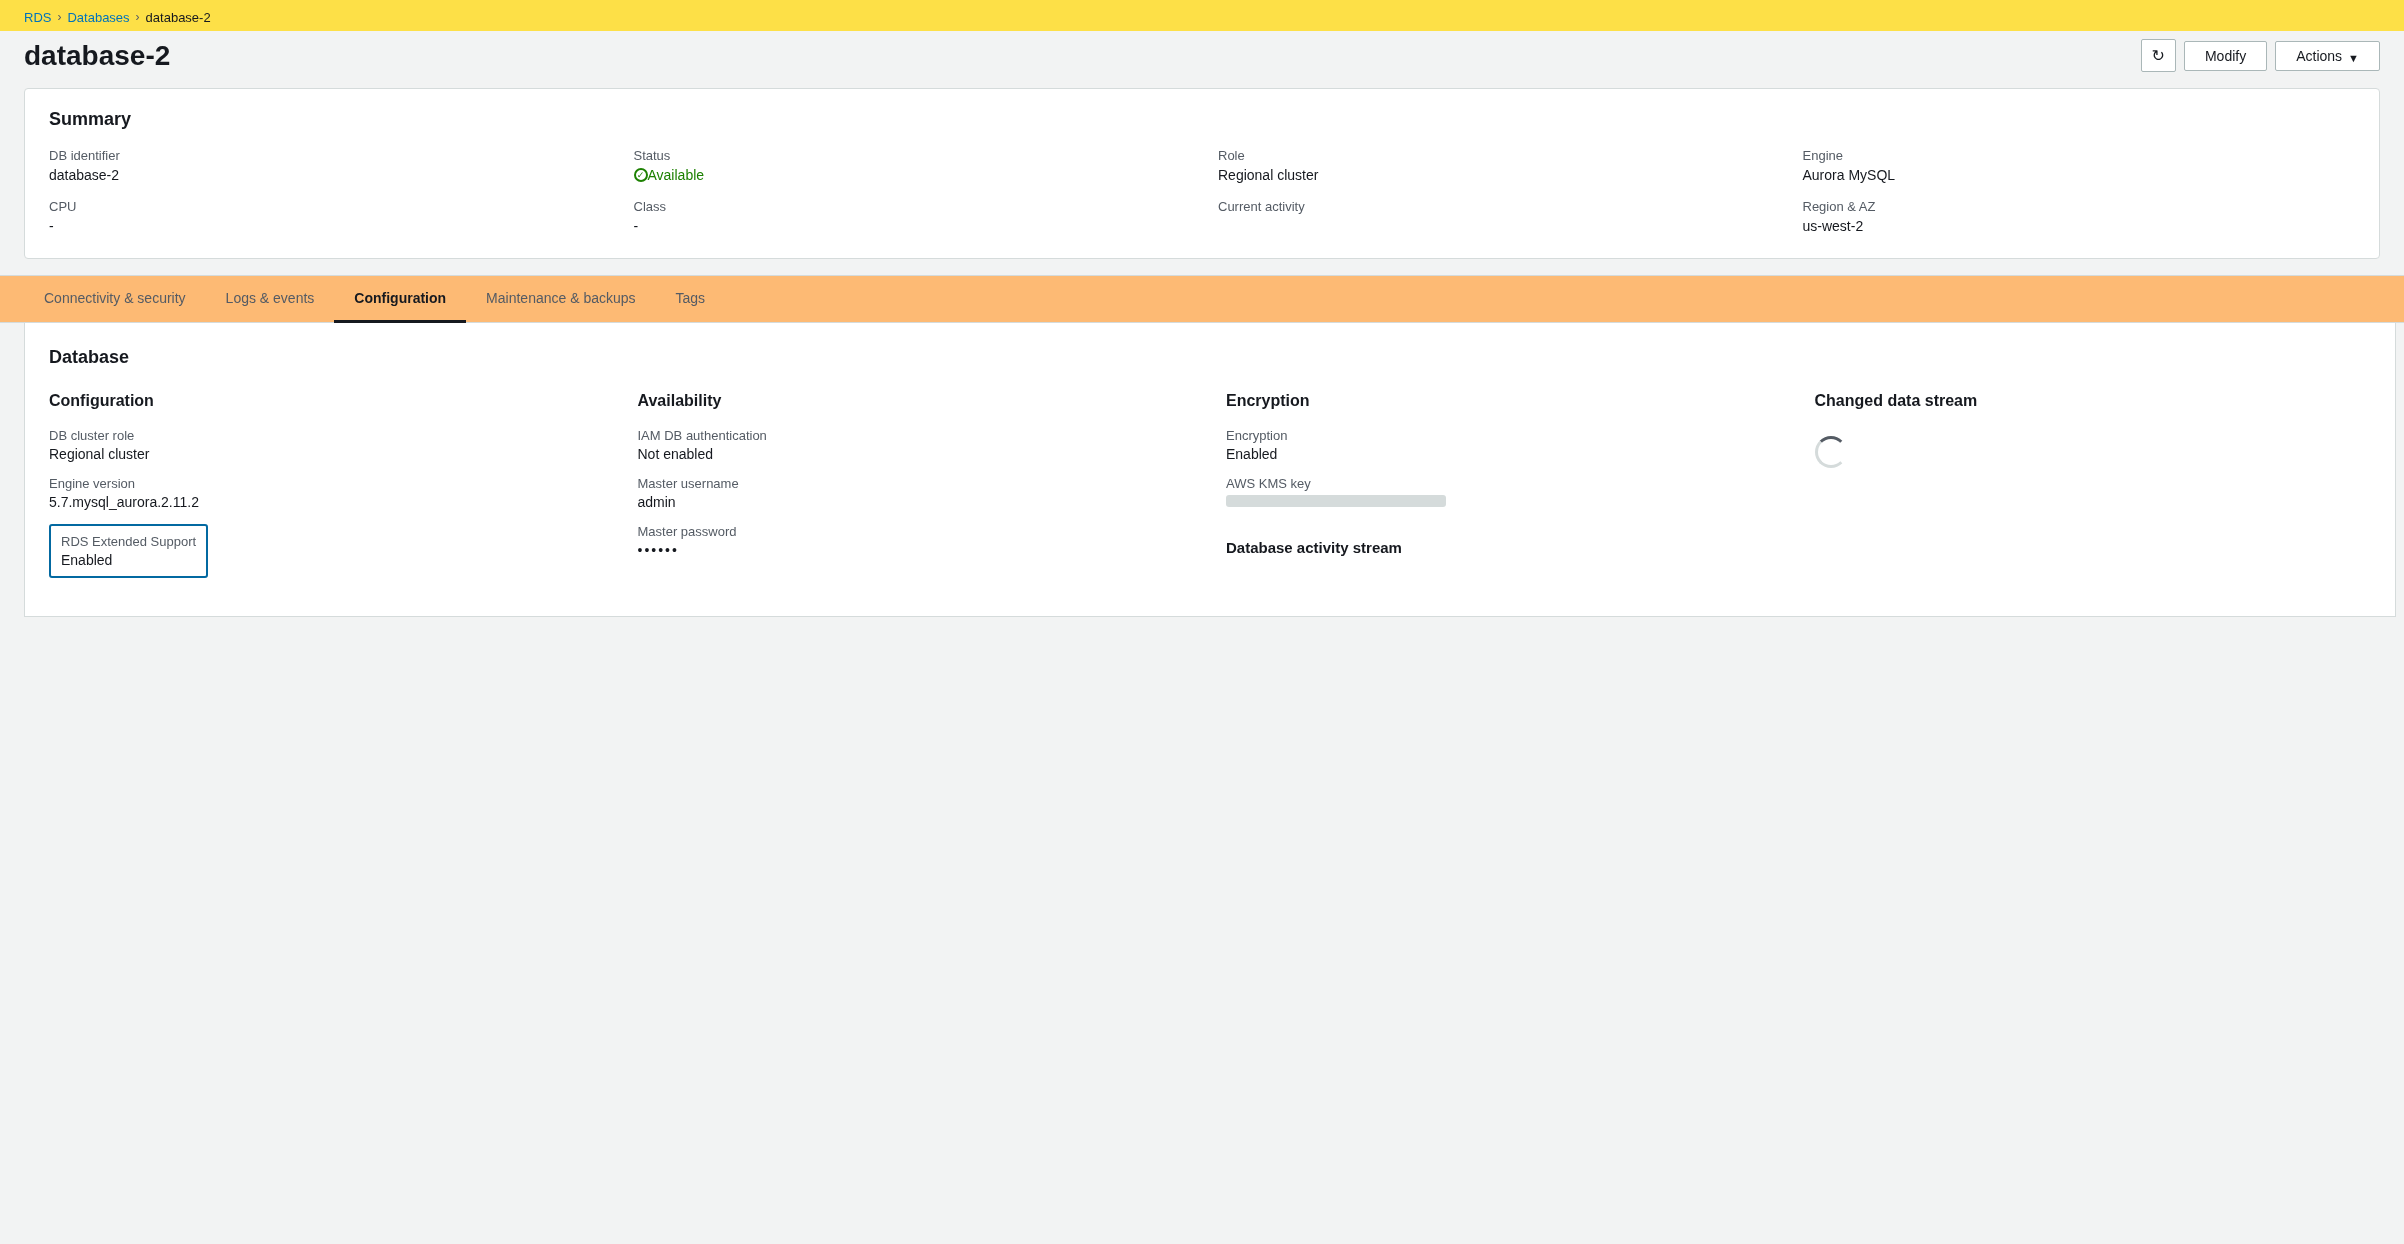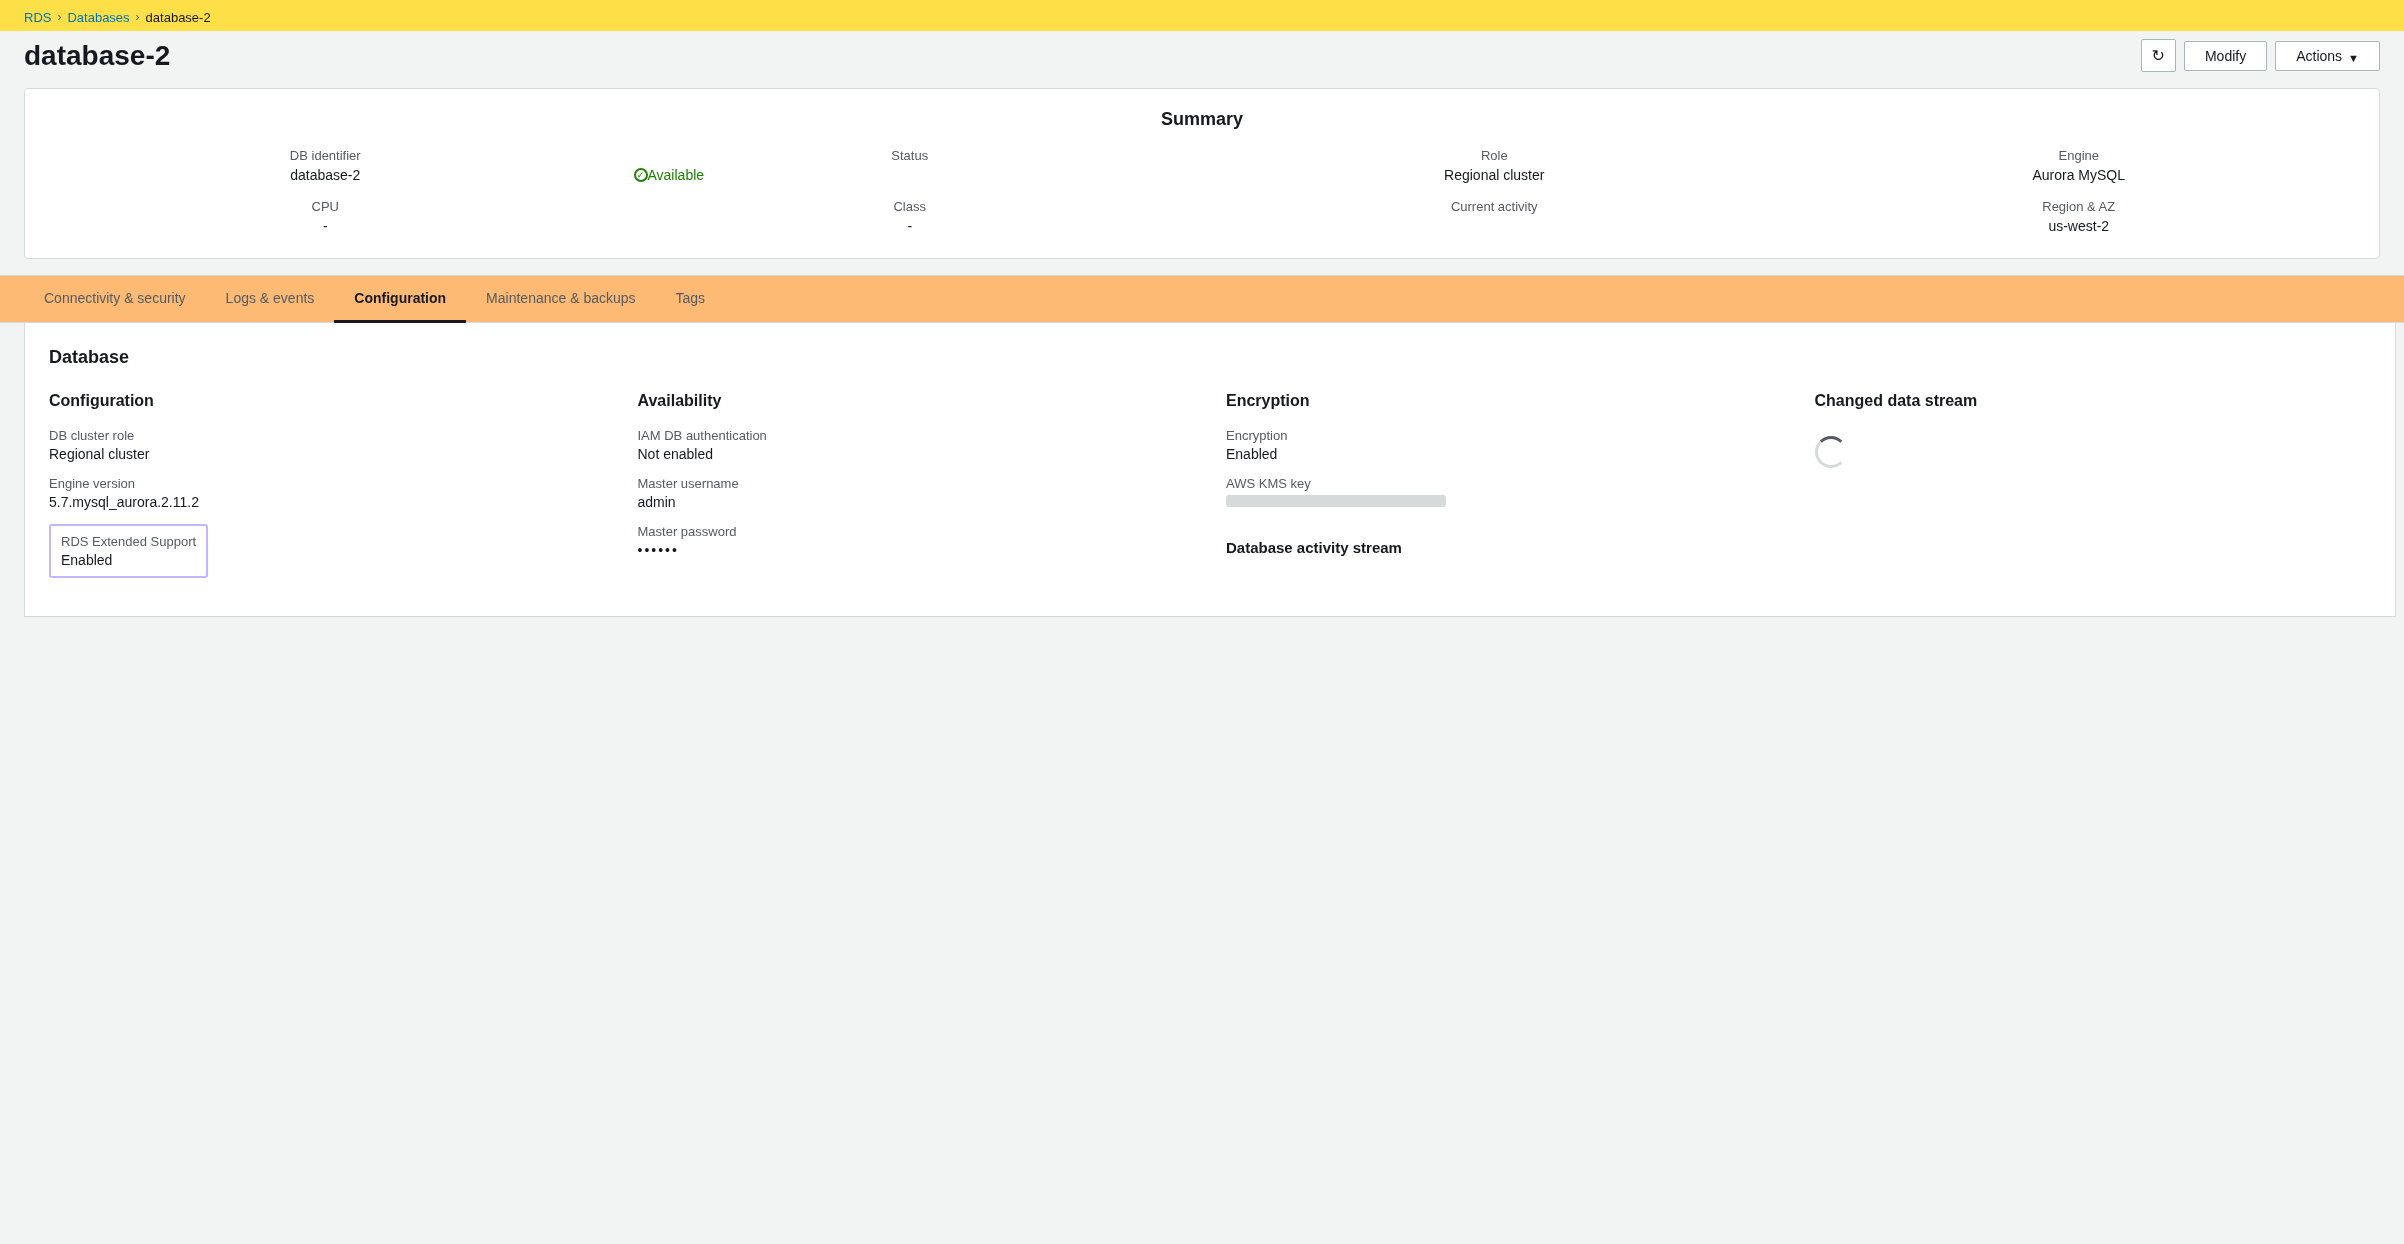--- a/index.html
+++ b/index.html
@@ -74,21 +74,20 @@
       font-size: 16px;
       color: #16191f;
     }
     
     .summary-card {
       background: #fff;
       border: 1px solid #d5dbdb;
       border-radius: 4px;
       margin: 0 24px 16px 24px;
       padding: 20px 24px 24px 24px;
-      text-align: center;
     }
     .summary-title {
       font-size: 18px;
       font-weight: 700;
       margin-bottom: 18px;
     }
     .summary-grid {
       display: grid;
       grid-template-columns: 1fr 1fr 1fr 1fr;
       gap: 20px 32px;
@@ -181,21 +180,21 @@
       font-size: 14px;
       font-weight: 500;
       color: #16191f;
       margin-bottom: 14px;
     }
     .field-value.masked {
       letter-spacing: 2px;
     }
     
     .highlight-box {
-      border: 2px solid #c4b5fd;
+      border: 2px solid #0369a1;
       border-radius: 3px;
       padding: 8px 10px;
       display: inline-block;
       margin-bottom: 14px;
     }
     
     .kms-skeleton {
       height: 12px;
       background: #d5dbdb;
       border-radius: 3px;

